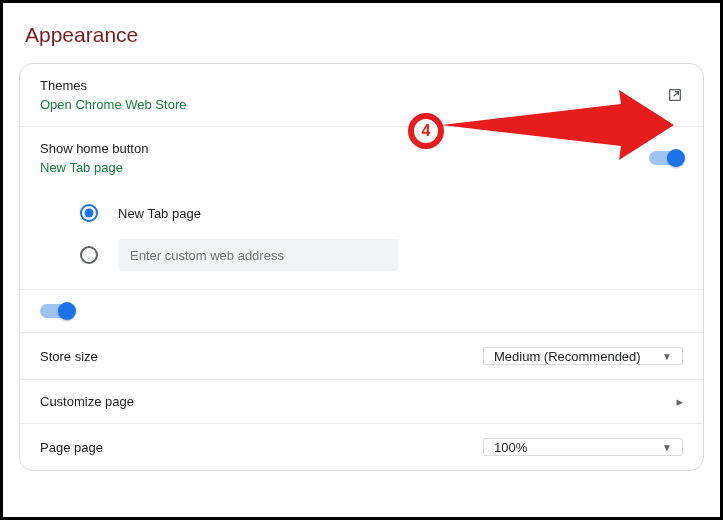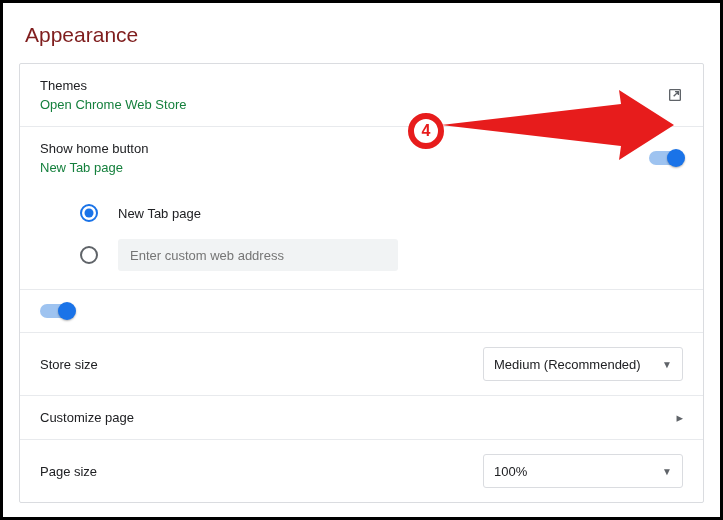--- a/index.html
+++ b/index.html
@@ -14,21 +14,21 @@
       font-size: 13px;
       position: relative;
     }
     .section-title {
       font-size: 21px;
       color: #7f1d1d;
       margin: 2px 0 16px 6px;
     }
     .panel {
       border: 1px solid #dadce0;
-      border-radius: 2px;
+      border-radius: 14px;
       background: #fff;
     }
     .row {
       display: flex;
       align-items: center;
       justify-content: space-between;
       padding: 14px 20px;
       border-bottom: 1px solid #e8eaed;
       position: relative;
     }
@@ -69,21 +69,21 @@
       width: 34px; height: 14px; border-radius: 10px;
       background: #9ec3f0; position: relative;
     }
     .toggle .knob {
       position: absolute; width: 18px; height: 18px; border-radius: 50%;
       background: #1a73e8; top: -2px; right: -2px;
       box-shadow: 0 1px 2px rgba(0,0,0,.3);
     }
     .select {
       display: flex; align-items: center; justify-content: space-between;
-      width: 200px; height: 34px;
+      width: 200px; height: 18px;
       border: 1px solid #dadce0; border-radius: 3px;
       padding: 0 10px; color: #202124; font-size: 13px;
     }
     .select .tri { color: #5f6368; font-size: 10px; }
 
     .callout-badge {
       position: absolute;
       left: 405px; top: 110px;
       width: 36px; height: 36px; border-radius: 50%;
       background: #fff;
@@ -151,21 +151,21 @@
       <span class="tri">▼</span>
     </div>
   </div>
 
   <div class="row">
     <span class="label-main">Customize page</span>
     <span class="chevron">▸</span>
   </div>
 
   <div class="row">
-    <span class="label-main">Page size</span>
+    <span class="label-main">Page page</span>
     <div class="select">
       <span>100%</span>
       <span class="tri">▼</span>
     </div>
   </div>
 
 </div>
 
 <div class="callout-badge">
   <span>4</span>

